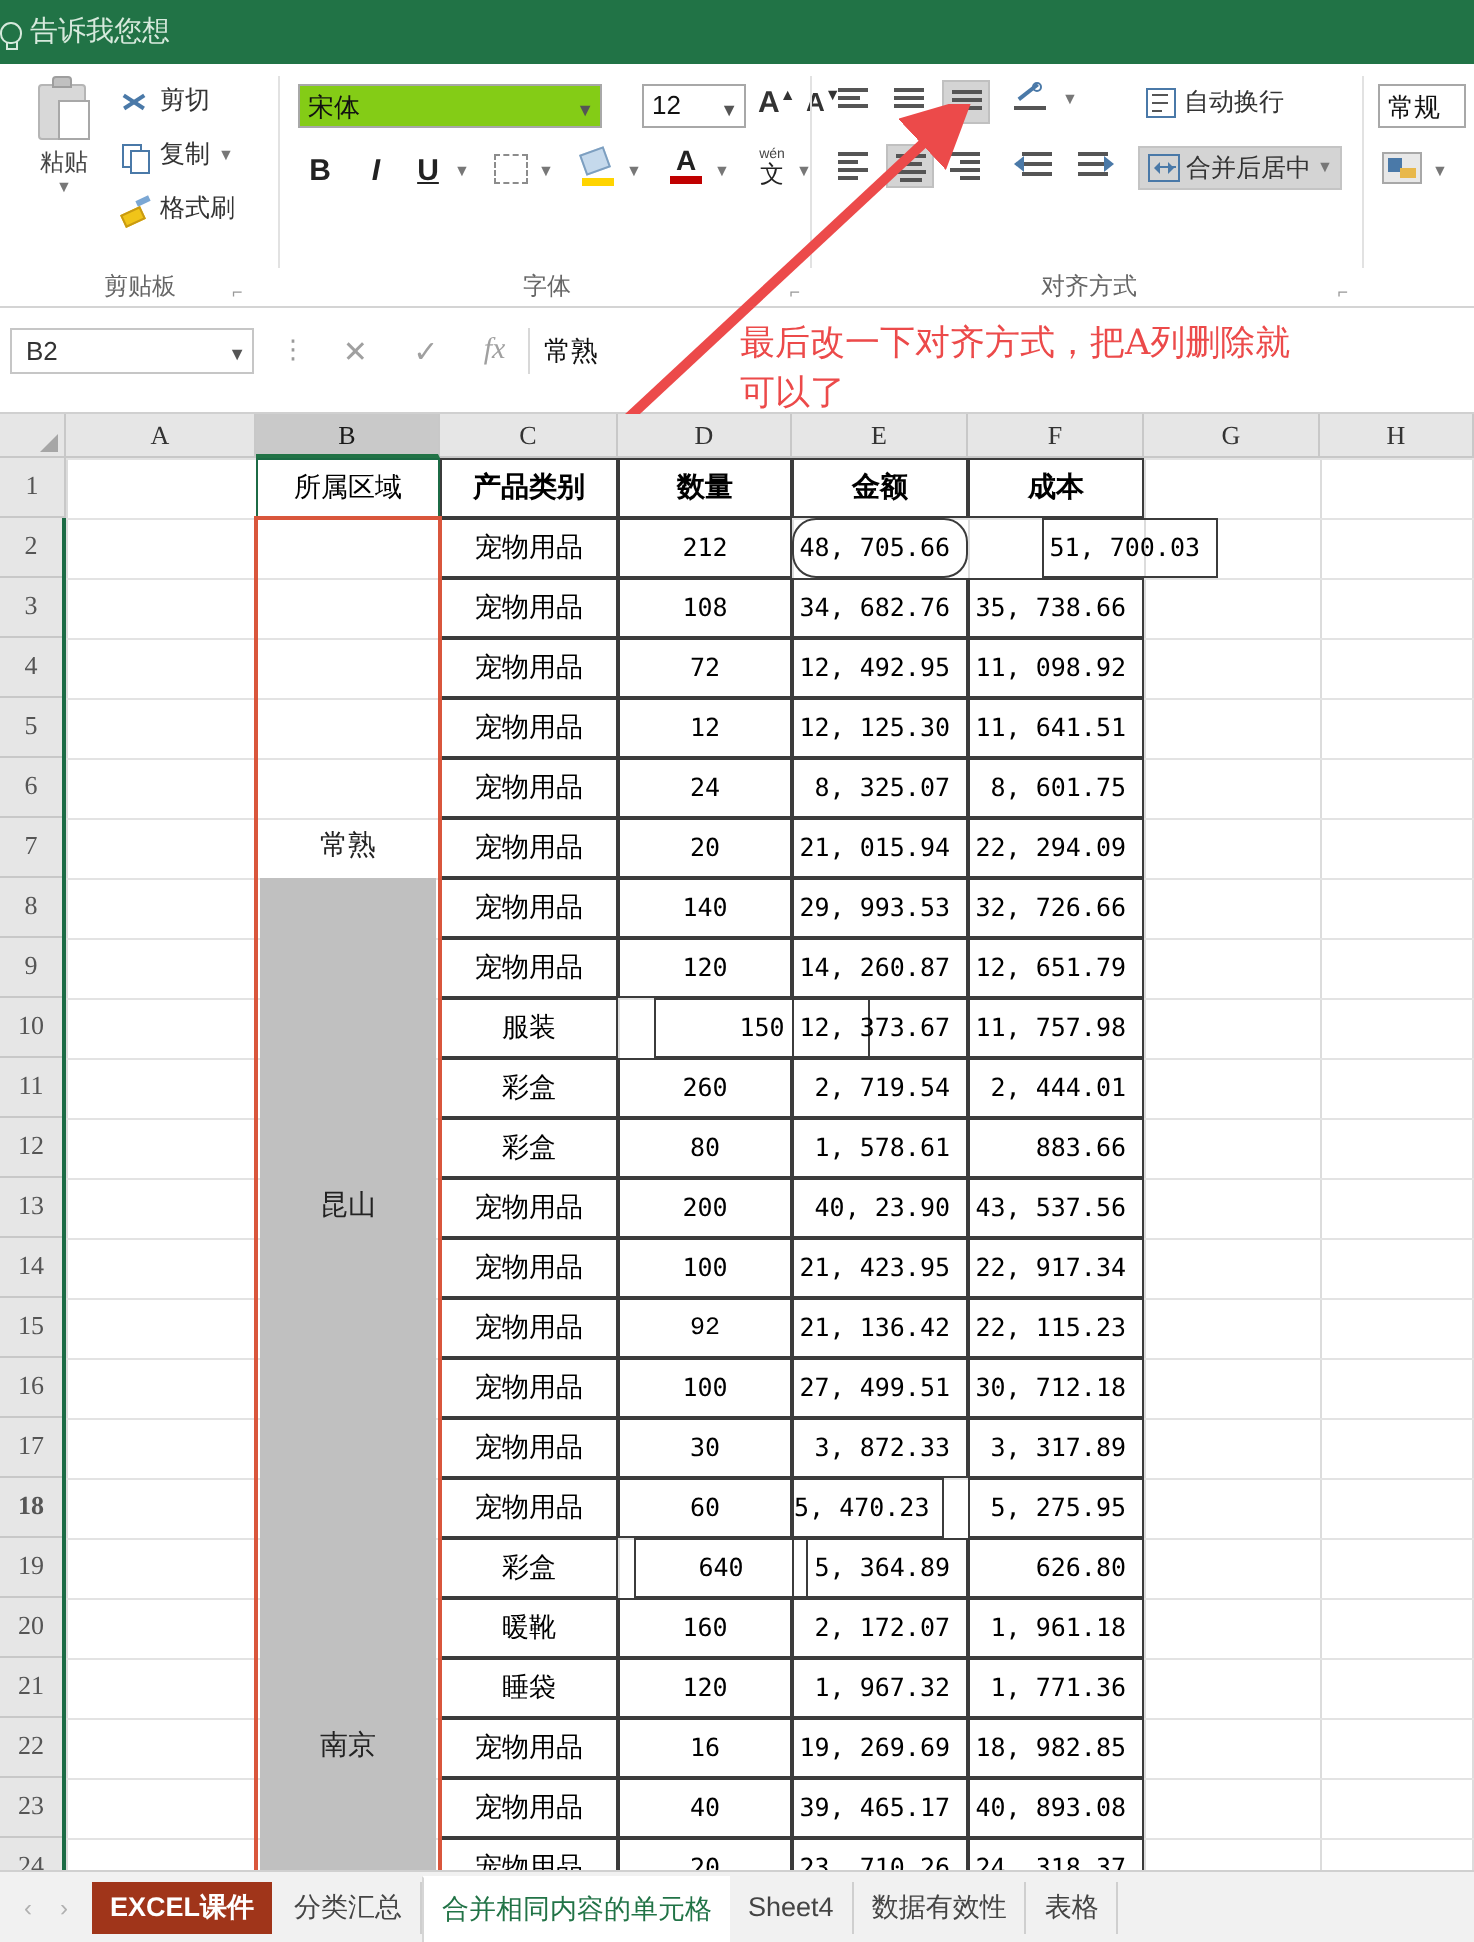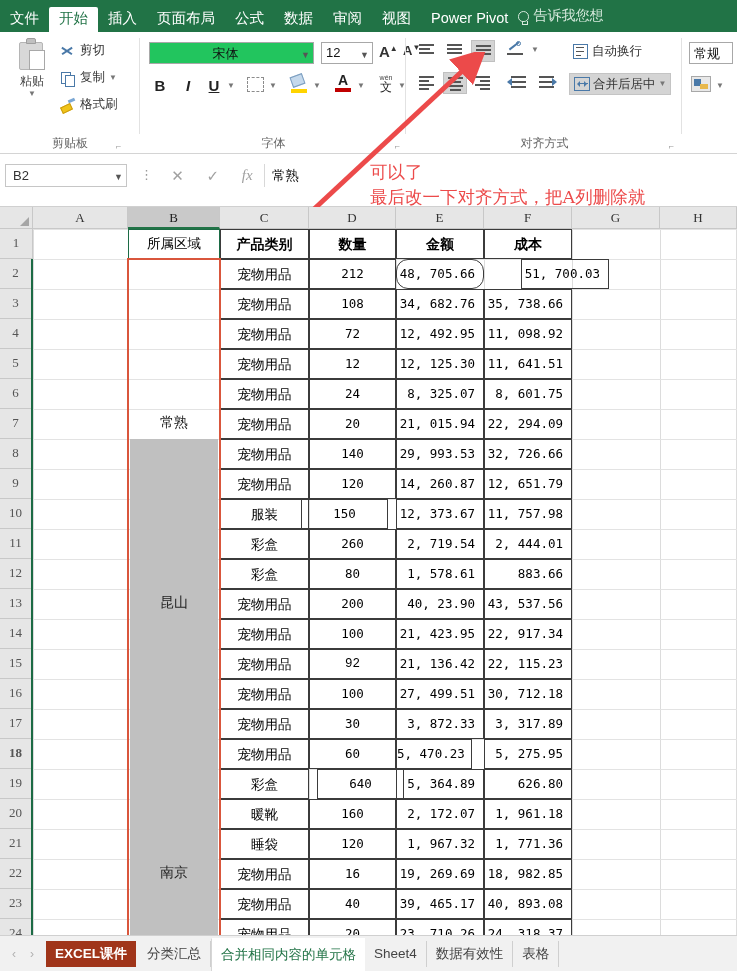--- a/index.html
+++ b/index.html
@@ -63,23 +63,23 @@
   
   .ic-copy:before{content:"";position:absolute;left:1px;top:2px;width:8px;height:10px;border:1.3px solid #4a79a8;background:#fff;}
   .ic-copy:after{content:"";position:absolute;left:5px;top:5px;width:8px;height:10px;border:1.3px solid #4a79a8;background:#fff;}
   
   .ic-brush:before{content:"";position:absolute;left:1px;top:8px;width:9px;height:5px;background:#f0c419;transform:rotate(-25deg);border:1px solid #c99a12;}
   .ic-brush:after{content:"";position:absolute;left:8px;top:2px;width:7px;height:3px;background:#7ba7d4;transform:rotate(-25deg);}
 
   
   #g-font { left: 141px; width: 265px; }
   .fontname {
-    position: absolute; left: 8px; top: 10px; width: 165px; height: 22px;
-    border: 1px solid #a8a8a8; background: #22c55e; font-size: 13px; color: #111;
-    padding: 2px 16px 0 4px; text-align: center; }
+    position: absolute; left: 8px; top: 10px; width: 152px; height: 22px;
+    border: 1px solid #a8a8a8; background: #84cc16; font-size: 13px; color: #111;
+    padding: 2px 16px 0 4px; }
   .fontsize {
     position: absolute; left: 180px; top: 10px; width: 52px; height: 22px;
     border: 1px solid #a8a8a8; background: #fff; font-size: 13px; color: #111;
     padding: 2px 16px 0 4px; }
   .combo-caret { position: absolute; right: 3px; top: 7px; font-size: 9px; color: #555; }
   .grow-a { position:absolute; top:11px; font-size:15px; color:#333; font-weight:600; }
   .fmt-btn { position: absolute; top: 42px; font-size: 15px; color: #222; width: 22px;
              text-align: center; height: 24px; line-height: 24px; }
 
   
@@ -154,31 +154,20 @@
   .stab.brand { background:#a0351a; color:#fff; font-weight:bold; border-right:none; margin-right:2px; }
   .stab.active { background:#ffffff; color:#217346; border-top:1px solid #ffffff; height:34px;
                  margin-top:2px; border-right:none; border-left:1px solid #d6d6d6; }
 </style>
 </head>
 <body>
 
 <div id="app">
 
   <div class="tabstrip">
-    <div id="ribbon-tabs" style="display:flex;align-items:flex-end;">
-        <div class="tab">文件</div>
-        <div class="tab active">开始</div>
-        <div class="tab">插入</div>
-        <div class="tab">页面布局</div>
-        <div class="tab">公式</div>
-        <div class="tab">数据</div>
-        <div class="tab">审阅</div>
-        <div class="tab">视图</div>
-        <div class="tab">Power Pivot</div>
-      </div>
     <div class="tellme">
       <span class="bulb"></span>
       <span>告诉我您想</span>
     </div>
   </div>
 
   <div class="ribbon">
 
     <div class="rgroup" id="g-clipboard">
       <div class="paste-btn">
@@ -364,22 +353,22 @@
   <svg class="arrow-svg" width="210" height="180">
     <defs>
       <marker id="ah" markerWidth="7" markerHeight="7" refX="3" refY="3.5" orient="auto">
         <polygon points="0 0, 7 3.5, 0 7" fill="#ec4a4a"></polygon>
       </marker>
     </defs>
     <line x1="18" y1="172" x2="192" y2="10" stroke="#ec4a4a" stroke-width="5" marker-end="url(#ah)"></line>
   </svg>
 
   <div class="annot">
+    <div>最后改一下对齐方式，把A列删除就</div>
     <div>可以了</div>
-    <div>最后改一下对齐方式，把A列删除就</div>
   </div>
 
   <div class="gridwrap">
     <div class="corner"></div>
     <div id="col-headers">
         <div class="colhead" style="left: 33px; width: 95px;">A</div>
         <div class="colhead sel" style="left: 128px; width: 92px;">B</div>
         <div class="colhead" style="left: 220px; width: 89px;">C</div>
         <div class="colhead" style="left: 309px; width: 87px;">D</div>
         <div class="colhead" style="left: 396px; width: 88px;">E</div>
@@ -480,21 +469,21 @@
         <div class="cell bordered r num" style="left: 484px; top: 202px; width: 88px; height: 30px; line-height: 28px;">22, 294.09</div>
         <div class="cell bordered c" style="left: 220px; top: 232px; width: 89px; height: 30px; line-height: 28px;">宠物用品</div>
         <div class="cell bordered c num" style="left: 309px; top: 232px; width: 87px; height: 30px; line-height: 28px;">140</div>
         <div class="cell bordered r num" style="left: 396px; top: 232px; width: 88px; height: 30px; line-height: 28px;">29, 993.53</div>
         <div class="cell bordered r num" style="left: 484px; top: 232px; width: 88px; height: 30px; line-height: 28px;">32, 726.66</div>
         <div class="cell bordered c" style="left: 220px; top: 262px; width: 89px; height: 30px; line-height: 28px;">宠物用品</div>
         <div class="cell bordered c num" style="left: 309px; top: 262px; width: 87px; height: 30px; line-height: 28px;">120</div>
         <div class="cell bordered r num" style="left: 396px; top: 262px; width: 88px; height: 30px; line-height: 28px;">14, 260.87</div>
         <div class="cell bordered r num" style="left: 484px; top: 262px; width: 88px; height: 30px; line-height: 28px;">12, 651.79</div>
         <div class="cell bordered c" style="left: 220px; top: 292px; width: 89px; height: 30px; line-height: 28px;">服装</div>
-        <div class="cell bordered c num" style="left: 301px; top: 292px; width: 87px; height: 30px; line-height: 28px; text-align: center;">150</div>
+        <div class="cell bordered c num" style="left: 327px; top: 292px; width: 108px; height: 30px; line-height: 28px; text-align: center;">150</div>
         <div class="cell bordered r num" style="left: 396px; top: 292px; width: 88px; height: 30px; line-height: 28px;">12, 373.67</div>
         <div class="cell bordered r num" style="left: 484px; top: 292px; width: 88px; height: 30px; line-height: 28px;">11, 757.98</div>
         <div class="cell bordered c" style="left: 220px; top: 322px; width: 89px; height: 30px; line-height: 28px;">彩盒</div>
         <div class="cell bordered c num" style="left: 309px; top: 322px; width: 87px; height: 30px; line-height: 28px;">260</div>
         <div class="cell bordered r num" style="left: 396px; top: 322px; width: 88px; height: 30px; line-height: 28px;">2, 719.54</div>
         <div class="cell bordered r num" style="left: 484px; top: 322px; width: 88px; height: 30px; line-height: 28px;">2, 444.01</div>
         <div class="cell bordered c" style="left: 220px; top: 352px; width: 89px; height: 30px; line-height: 28px;">彩盒</div>
         <div class="cell bordered c num" style="left: 309px; top: 352px; width: 87px; height: 30px; line-height: 28px;">80</div>
         <div class="cell bordered r num" style="left: 396px; top: 352px; width: 88px; height: 30px; line-height: 28px;">1, 578.61</div>
         <div class="cell bordered r num" style="left: 484px; top: 352px; width: 88px; height: 30px; line-height: 28px;">883.66</div>

